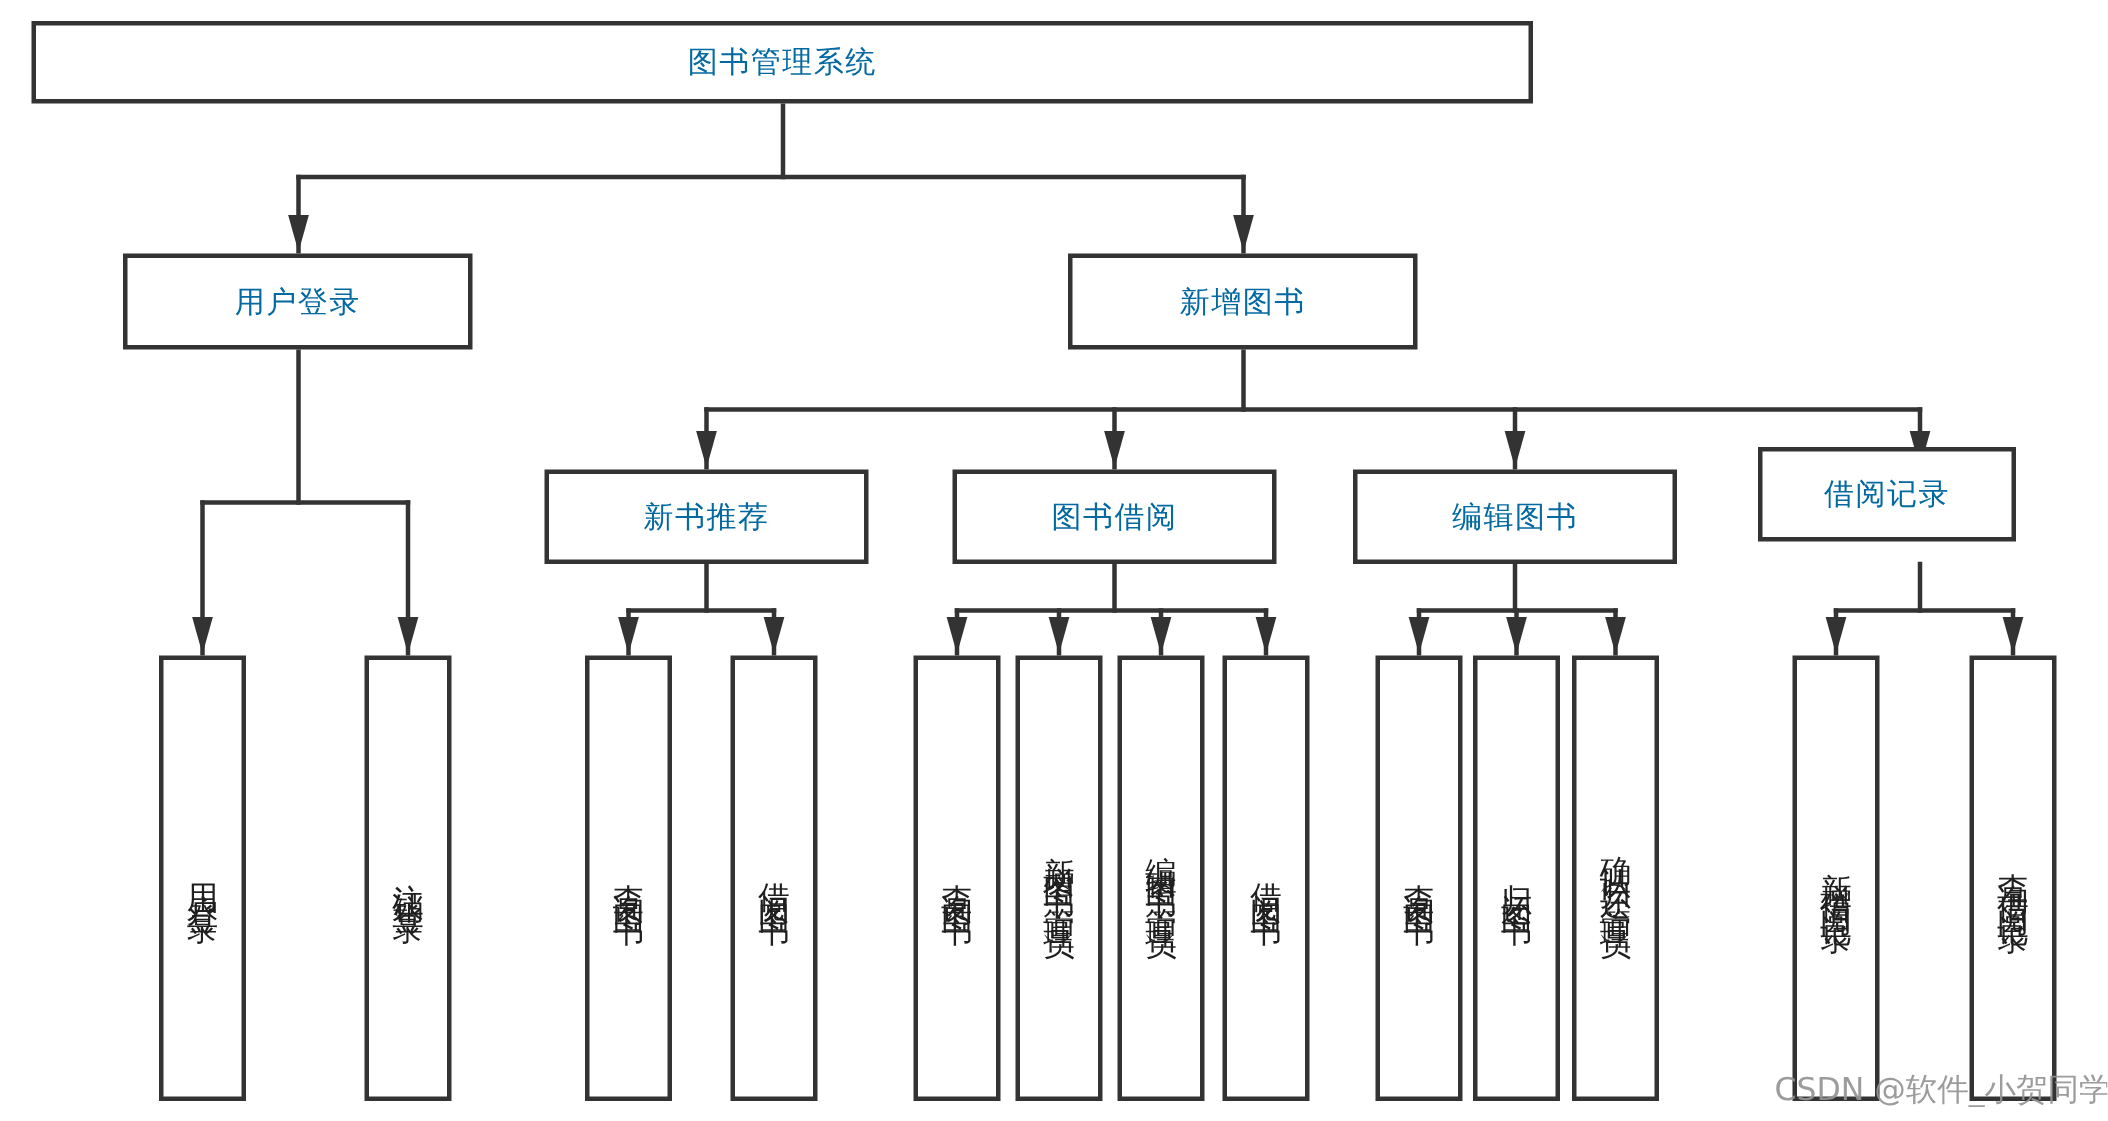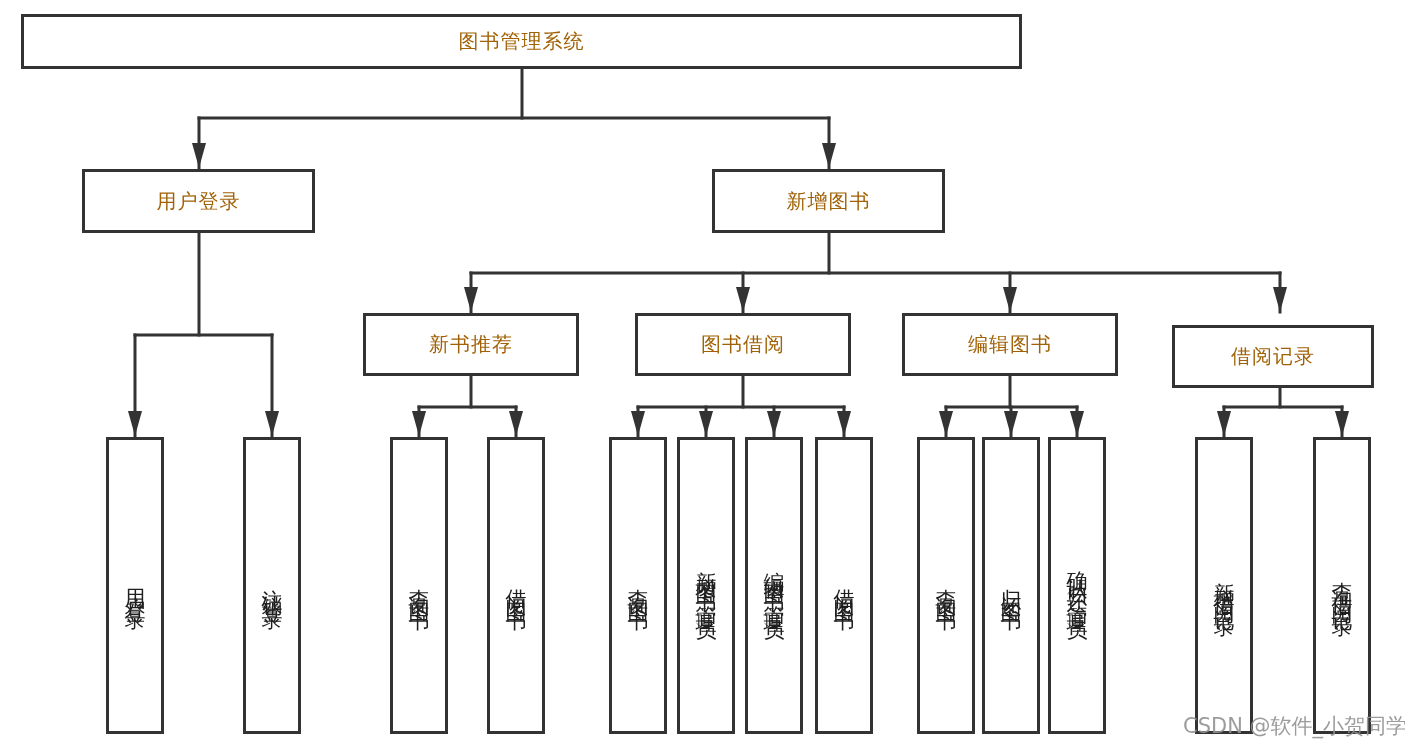--- a/index.html
+++ b/index.html
@@ -22,21 +22,21 @@
     box-sizing: border-box;
     background: #ffffff;
     border: 3px solid #333333;
     display: flex;
     align-items: center;
     justify-content: center;
     z-index: 2;
   }
   .hbox span {
     font-size: 20px;
-    color: #a16207;
+    color: #0369a1;
     letter-spacing: 1px;
     white-space: nowrap;
   }
   .vbox {
     position: absolute;
     box-sizing: border-box;
     top: 437px;
     width: 58px;
     height: 297px;
     background: #ffffff;
@@ -140,21 +140,21 @@
 
   <div class="hbox" style="left:363px; top:313px; width:216px; height:63px;text-align:right;">
     <span>新书推荐</span>
   </div>
   <div class="hbox" style="left:635px; top:313px; width:216px; height:63px;">
     <span>图书借阅</span>
   </div>
   <div class="hbox" style="left:902px; top:313px; width:216px; height:63px;">
     <span>编辑图书</span>
   </div>
-  <div class="hbox" style="left:1172px; top:325px; width:202px; height:63px;">
+  <div class="hbox" style="left:1172px; top:298px; width:172px; height:63px;">
     <span>借阅记录</span>
   </div>
 
   <div class="vbox" style="left:106px;">
     <span>用户登录</span>
   </div>
   <div class="vbox" style="left:243px;">
     <span>注销登录</span>
   </div>
 

